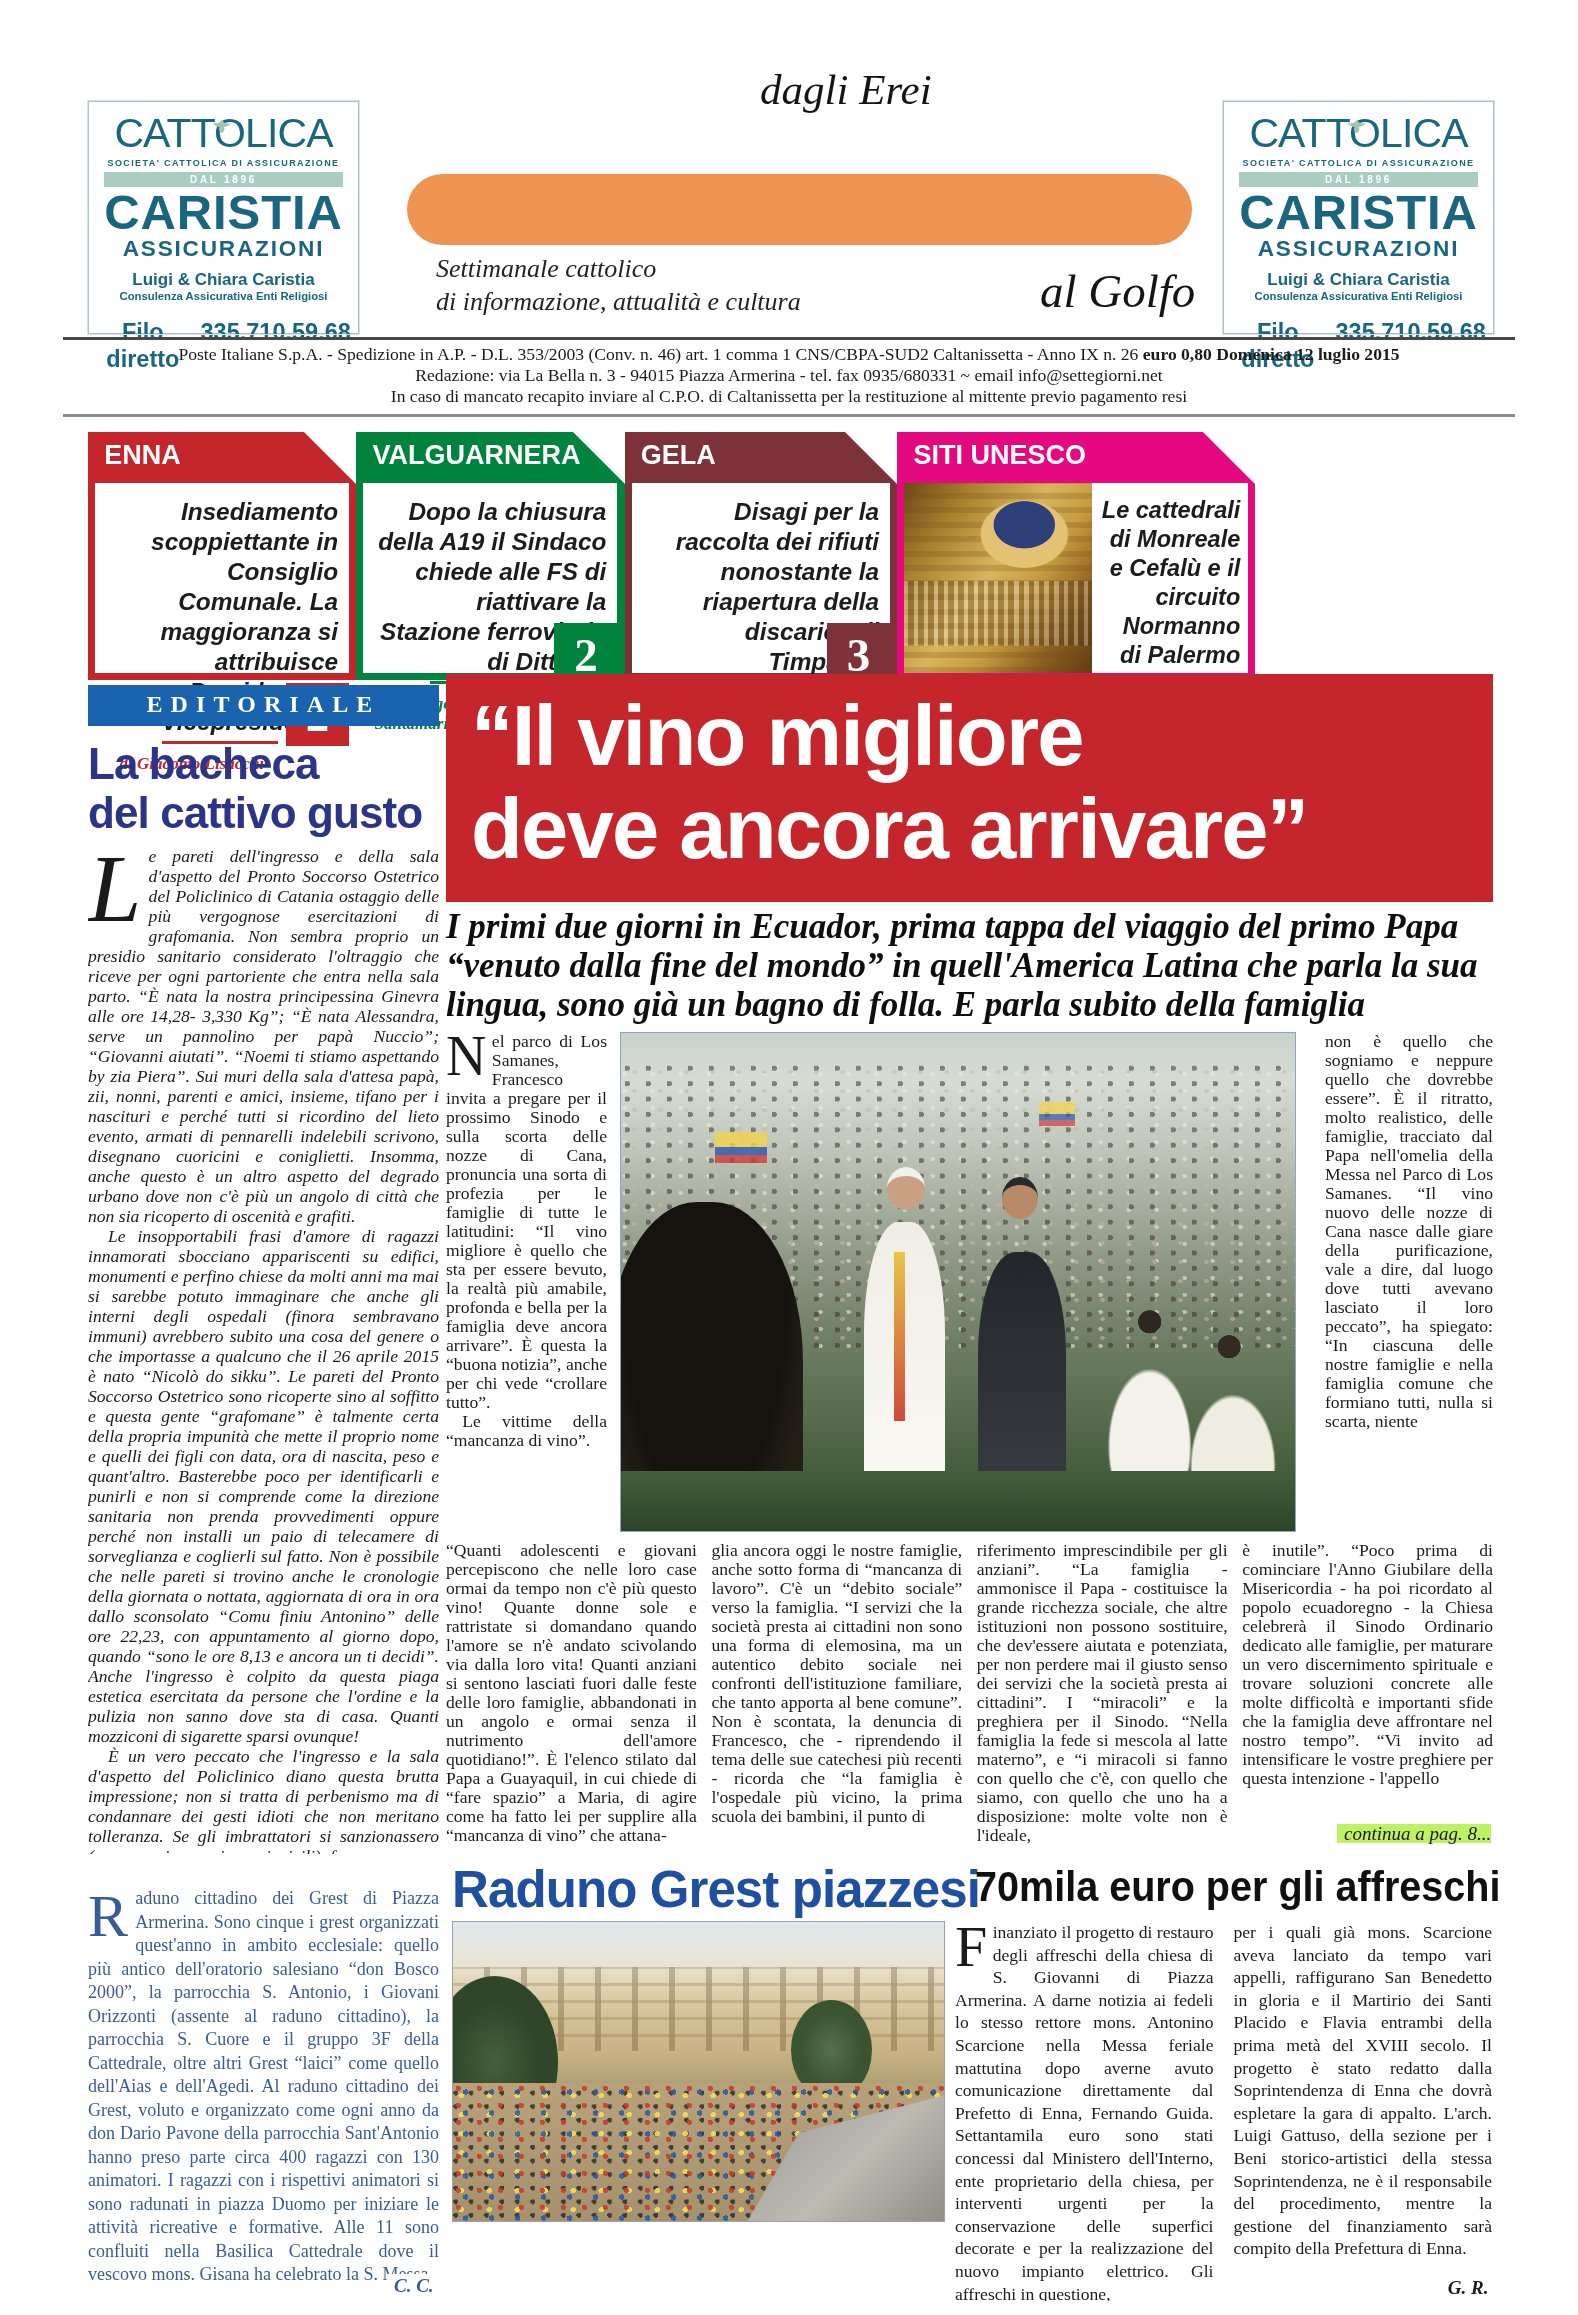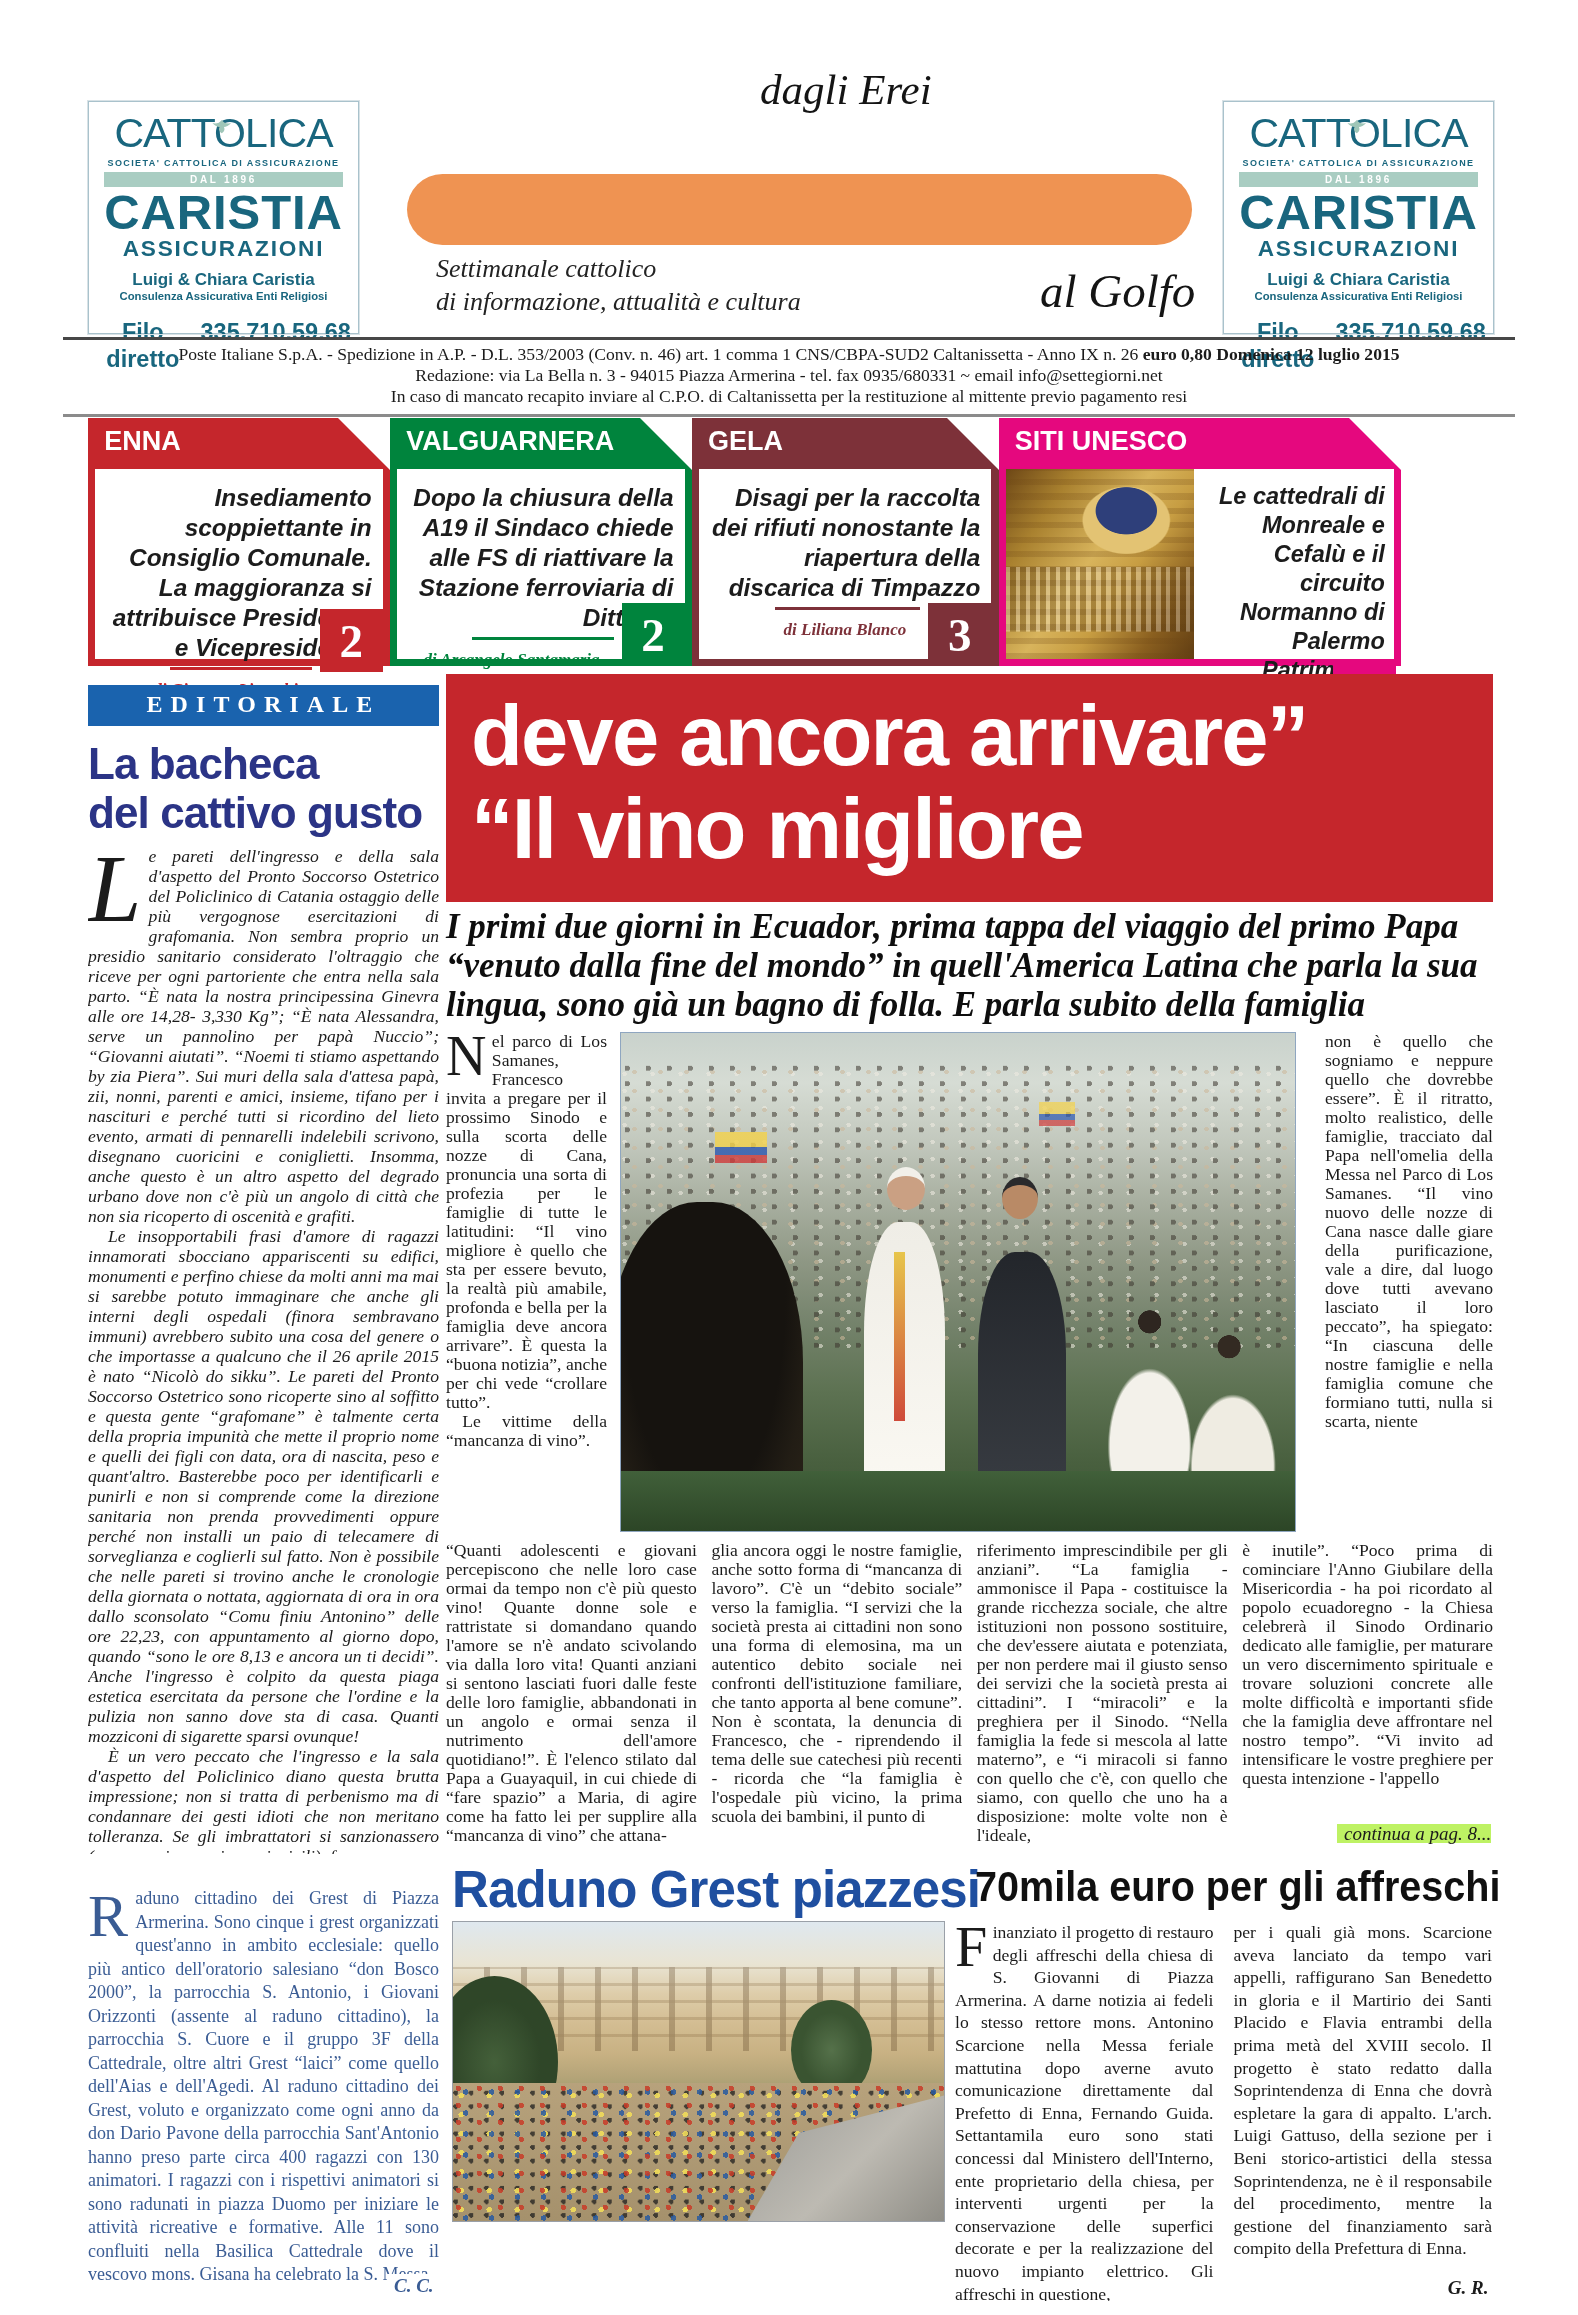--- a/index.html
+++ b/index.html
@@ -35,21 +35,21 @@
   .logo-suffix{position:absolute;left:660px;top:204px;font-style:italic;font-size:47px;color:#141414;}
   .logo-tagline{position:absolute;left:56px;top:192px;font-style:italic;font-size:26px;line-height:33px;color:#232323;}
 
   
   .pubinfo{position:absolute;left:63px;top:337px;width:1452px;text-align:center;
            font-size:17.6px;line-height:21px;border-top:3.6px solid #474747;border-bottom:3.6px solid #8b8b8b;
            padding:3.6px 0 7.2px;}
   .pubinfo .b{font-weight:bold;}
 
   
-  .newsrow{position:absolute;left:88px;top:418px;width:1313px;height:248px;display:flex;justify-content:space-between;}
+  .newsrow{position:absolute;left:88px;top:432px;width:1167px;height:248px;display:flex;justify-content:space-between;}
   .nb{position:relative;height:248px;box-sizing:border-box;background:var(--c);}
   .nb1{--c:#C5262C;width:303px;}
   .nb2{--c:#00843D;width:303px;}
   .nb3{--c:#7D3139;width:308px;}
   .nb4{--c:#E5087E;width:404px;}
   .nb-label{position:absolute;top:8.1px;left:16.3px;z-index:3;color:#fff;
             font-family:"Liberation Sans",sans-serif;font-weight:bold;font-size:27px;}
   .nb-fold{position:absolute;top:0;right:0;width:0;height:0;z-index:2;
            border-top:52px solid #fff;border-left:52px solid transparent;}
   .nb-body{position:absolute;left:7.2px;right:7.2px;top:51px;bottom:7.2px;background:#fff;
@@ -316,22 +316,22 @@
     <div class="ed-body">
       <p><span class="ed-dc">L</span><span>e pareti dell'ingresso e della sala d'aspetto del Pronto Soccorso Ostetrico del Policlinico di Catania ostaggio delle più vergognose esercitazioni di grafomania. Non sembra proprio un presidio sanitario considerato l'oltraggio che riceve per ogni partoriente che entra nella sala parto. “È nata la nostra principessina Ginevra alle ore 14,28- 3,330 Kg”; “È nata Alessandra, serve un pannolino per papà Nuccio”; “Giovanni aiutati”. “Noemi ti stiamo aspettando by zia Piera”. Sui muri della sala d'attesa papà, zii, nonni, parenti e amici, insieme, tifano per i nascituri e perché tutti si ricordino del lieto evento, armati di pennarelli indelebili scrivono, disegnano cuoricini e coniglietti. Insomma, anche questo è un altro aspetto del degrado urbano dove non c'è più un angolo di città che non sia ricoperto di oscenità e grafiti.</span></p>
       <p>Le insopportabili frasi d'amore di ragazzi innamorati sbocciano appariscenti su edifici, monumenti e perfino chiese da molti anni ma mai si sarebbe potuto immaginare che anche gli interni degli ospedali (finora sembravano immuni) avrebbero subito una cosa del genere o che importasse a qualcuno che il 26 aprile 2015 è nato “Nicolò do sikku”. Le pareti del Pronto Soccorso Ostetrico sono ricoperte sino al soffitto e questa gente “grafomane” è talmente certa della propria impunità che mette il proprio nome e quelli dei figli con data, ora di nascita, peso e quant'altro. Basterebbe poco per identificarli e punirli e non si comprende come la direzione sanitaria non prenda provvedimenti oppure perché non installi un paio di telecamere di sorveglianza e coglierli sul fatto. Non è possibile che nelle pareti si trovino anche le cronologie della giornata o nottata, aggiornata di ora in ora dallo sconsolato “Comu finiu Antonino” delle ore 22,23, con appuntamento al giorno dopo, quando “sono le ore 8,13 e ancora un ti decidi”. Anche l'ingresso è colpito da questa piaga estetica esercitata da persone che l'ordine e la pulizia non sanno dove sta di casa. Quanti mozziconi di sigarette sparsi ovunque!</p>
       <p>È un vero peccato che l'ingresso e la sala d'aspetto del Policlinico diano questa brutta impressione; non si tratta di perbenismo ma di condannare dei gesti idioti che non meritano tolleranza. Se gli imbrattatori si sanzionassero (come avviene nei paesi civili) forse avremmo meno schifezze scarabocchiate nel luogo più bello, dove nasce la vita. Intanto, auguriamoci che a nessun papà, nonno o zio venga in mente di portarsi dietro oltre al pennarello una bomboletta spray.</p>
 
     </div>
   </div>
 
   <div class="lead">
     <div class="lead-head">
+      <div>“Il vino migliore</div>
       <div>deve ancora arrivare”</div>
-      <div>“Il vino migliore</div>
     </div>
     <div class="lead-stand">I primi due giorni in Ecuador, prima tappa del viaggio del primo Papa “venuto dalla fine del mondo” in quell'America Latina che parla la sua lingua, sono già un bagno di folla. E parla subito della famiglia</div>
 
     <div class="lead-top">
       <div class="lt-col art">
         <p><span class="lead-dc">N</span><span>el parco di Los Samanes, Francesco invita a pregare per il prossimo Sinodo e sulla scorta delle nozze di Cana, pronuncia una sorta di profezia per le famiglie di tutte le latitudini: “Il vino migliore è quello che sta per essere bevuto, la realtà più amabile, profonda e bella per la famiglia deve ancora arrivare”. È questa la “buona notizia”, anche per chi vede “crollare tutto”.</span></p>
         <p>Le vittime della “mancanza di vino”.</p>
       </div>
 
       <div class="lt-photo">

